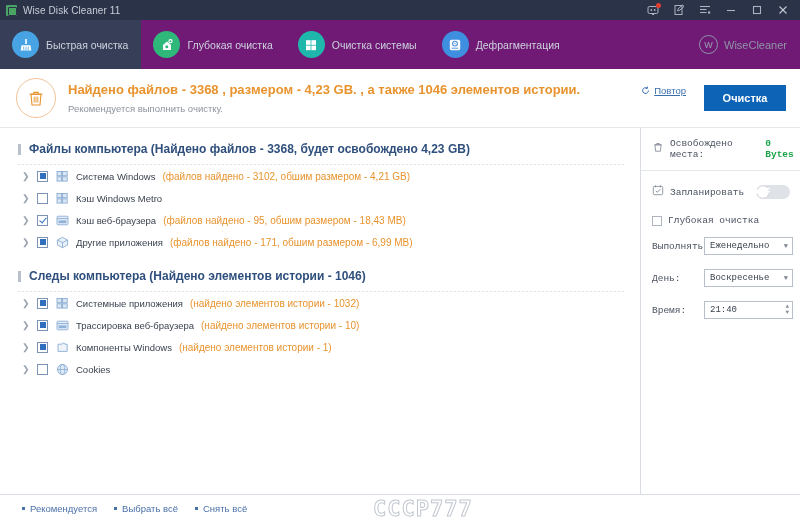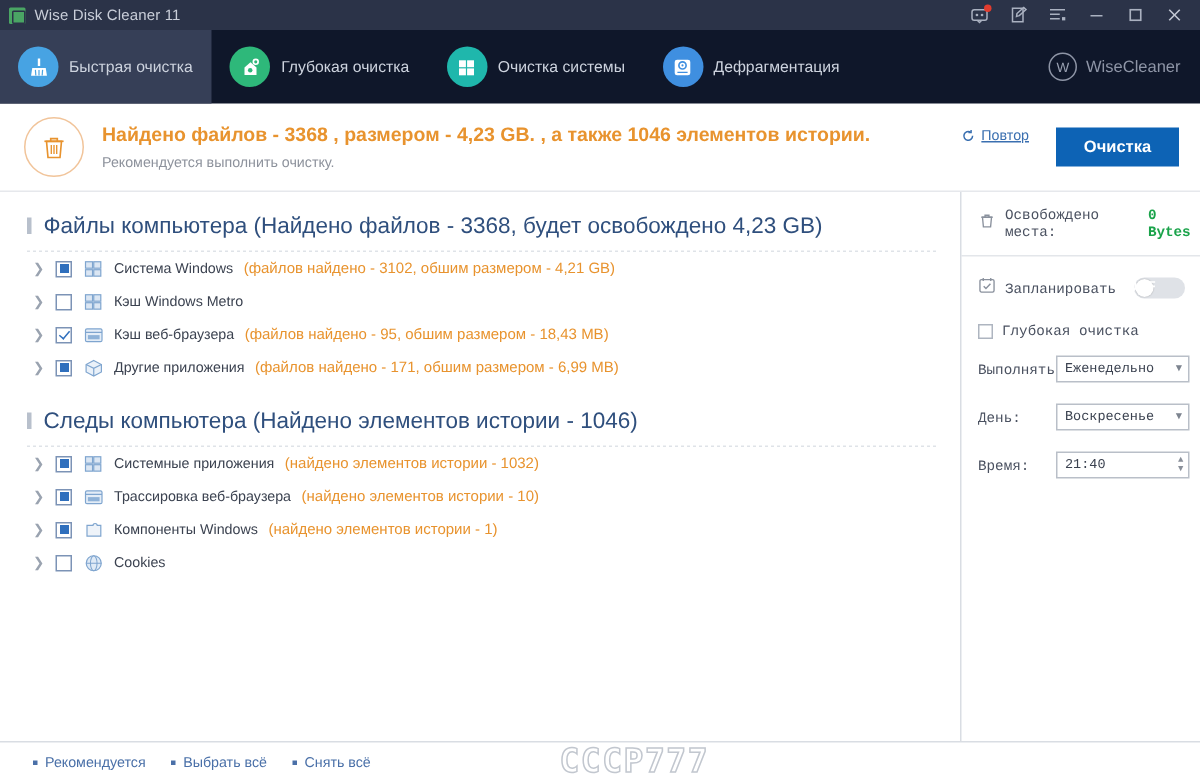--- a/index.html
+++ b/index.html
@@ -49,21 +49,21 @@
   }
   .tb-btn svg { display: block; }
   .badge-dot {
     position: absolute; top: 3px; right: 5px;
     width: 5px; height: 5px; background: #e23c2e; border-radius: 50%;
   }
 
   
   .navbar {
     height: 49px;
-    background: #0f172a;
+    background: #701a75;
     display: flex; align-items: stretch;
     position: relative;
     flex: none;
   }
   .tab {
     display: flex; align-items: center; gap: 7px;
     padding: 0 13px 0 12px;
     cursor: pointer; position: relative;
   }
   .tab.active { background: #363f57; }
@@ -126,21 +126,21 @@
     flex: 1; min-width: 0;
     border-right: 1px solid #d9dde3;
     overflow: hidden; position: relative;
     padding-top: 6px;
   }
   .group-head {
     display: flex; align-items: center; gap: 8px;
     padding: 8px 0 8px 18px;
   }
   .group-bar { width: 3px; height: 11px; background: #b8c0cc; flex: none; }
-  .group-title { color: #2f4f7d; font-size: 15px; font-weight: normal; white-space: nowrap;}
+  .group-title { color: #2f4f7d; font-size: 12px; font-weight: bold; white-space: nowrap;}
   .group-sep {
     height: 1px; margin: 0 14px 0 18px;
     background: repeating-linear-gradient(to right,#dfe3e8 0,#dfe3e8 2px,transparent 2px,transparent 4px);
   }
   .row {
     display: flex; align-items: center; gap: 7px;
     padding: 5px 0 5px 22px;
     height: 22px; cursor: pointer;
   }
   .chevron { width: 8px; color: #9aa3b0; font-size: 9px; flex: none; }

